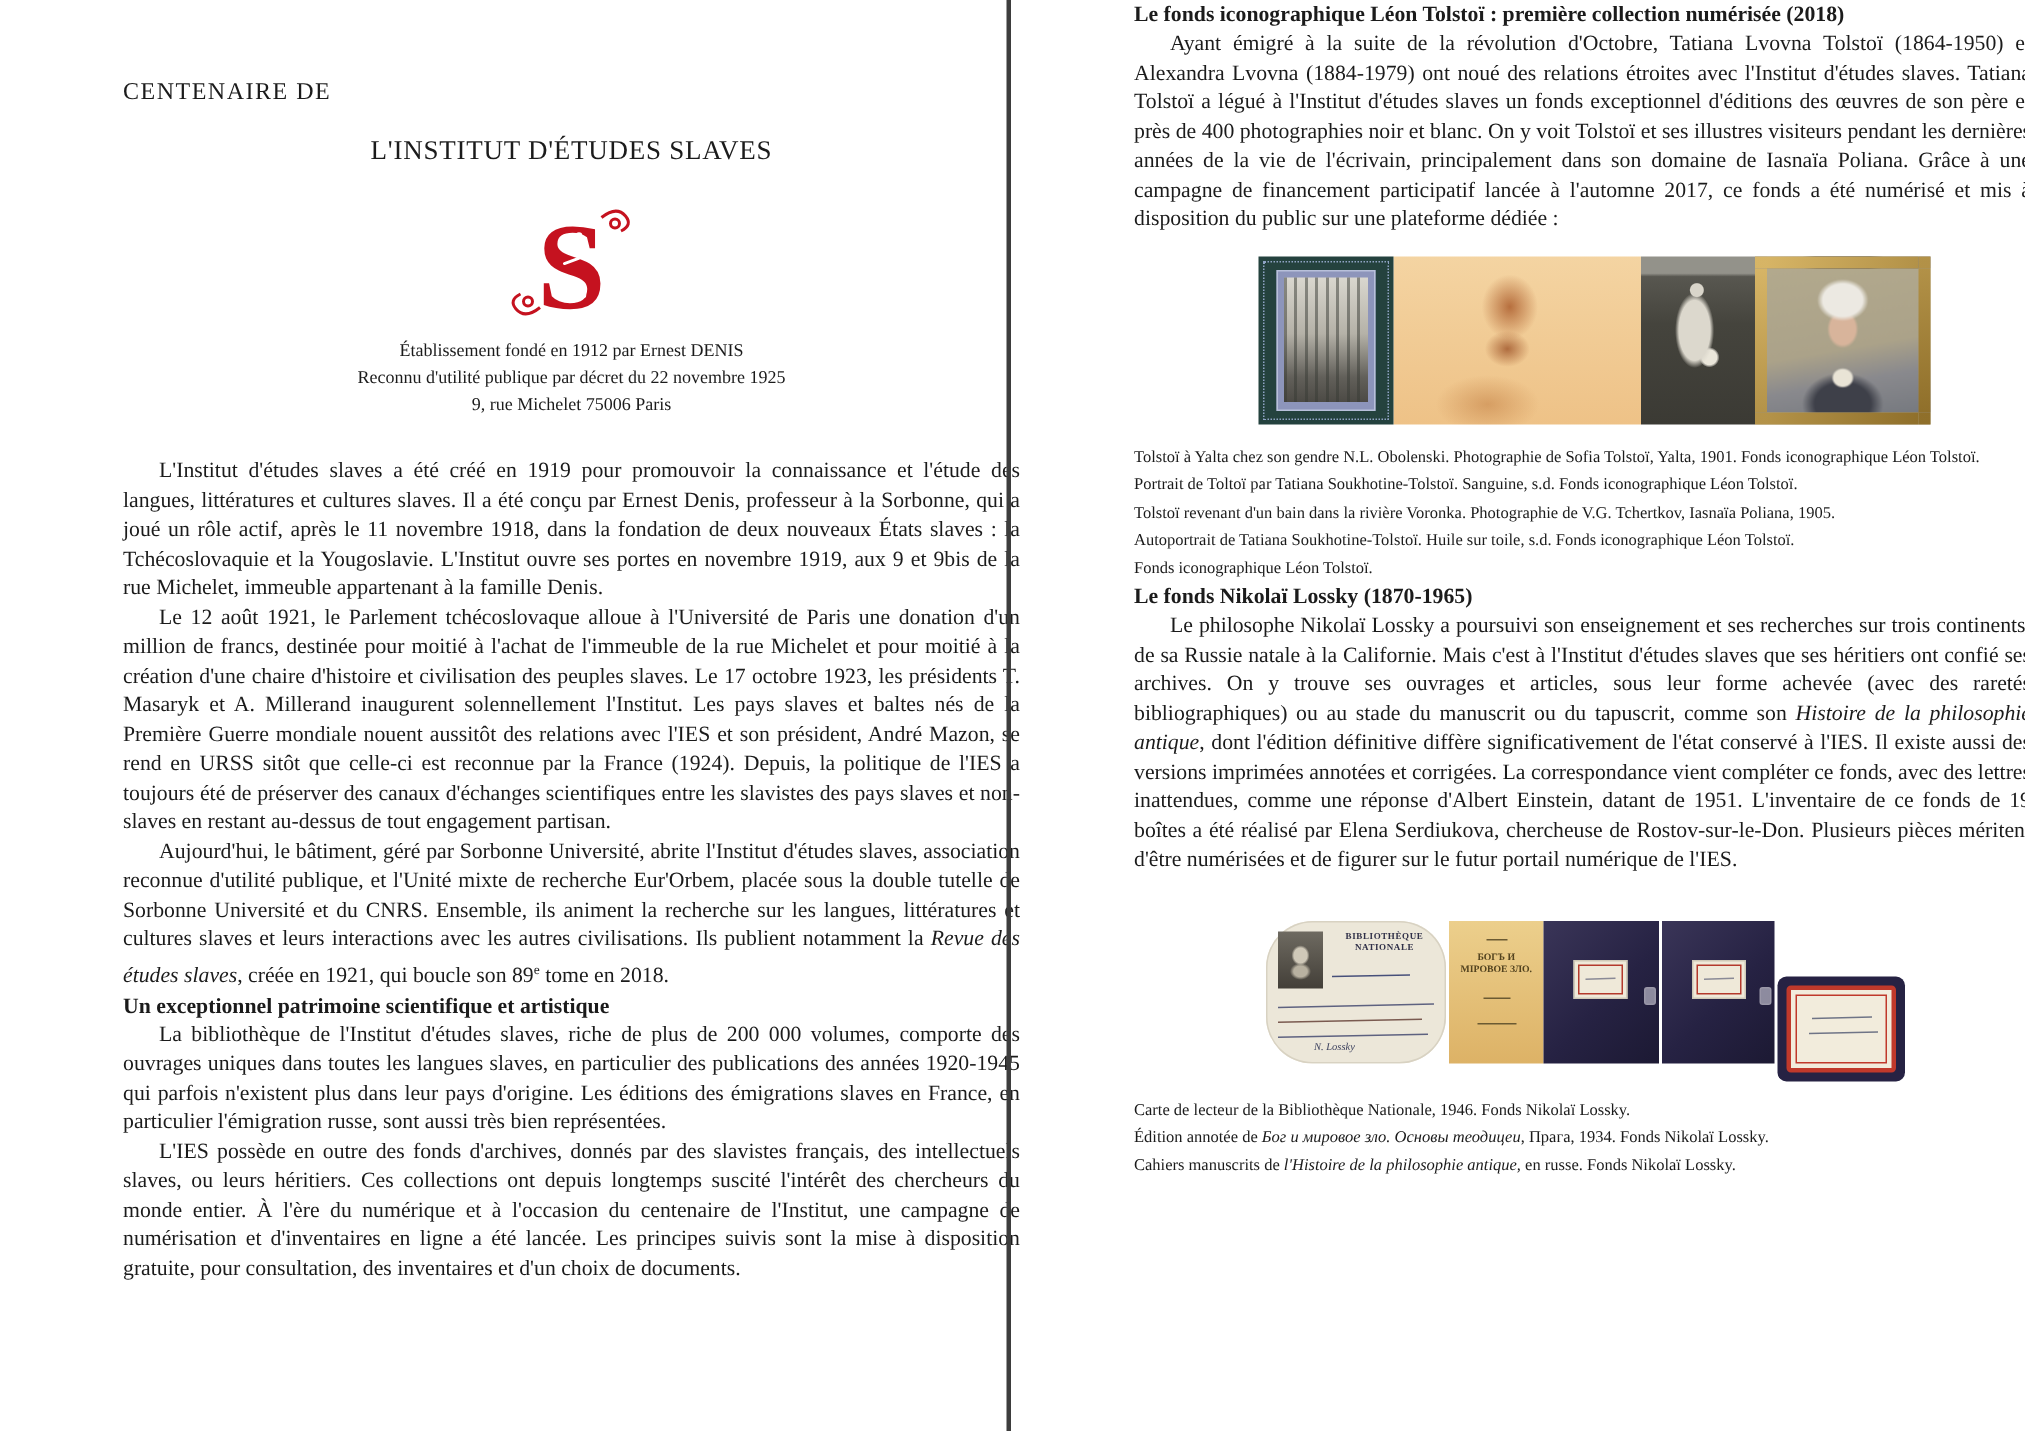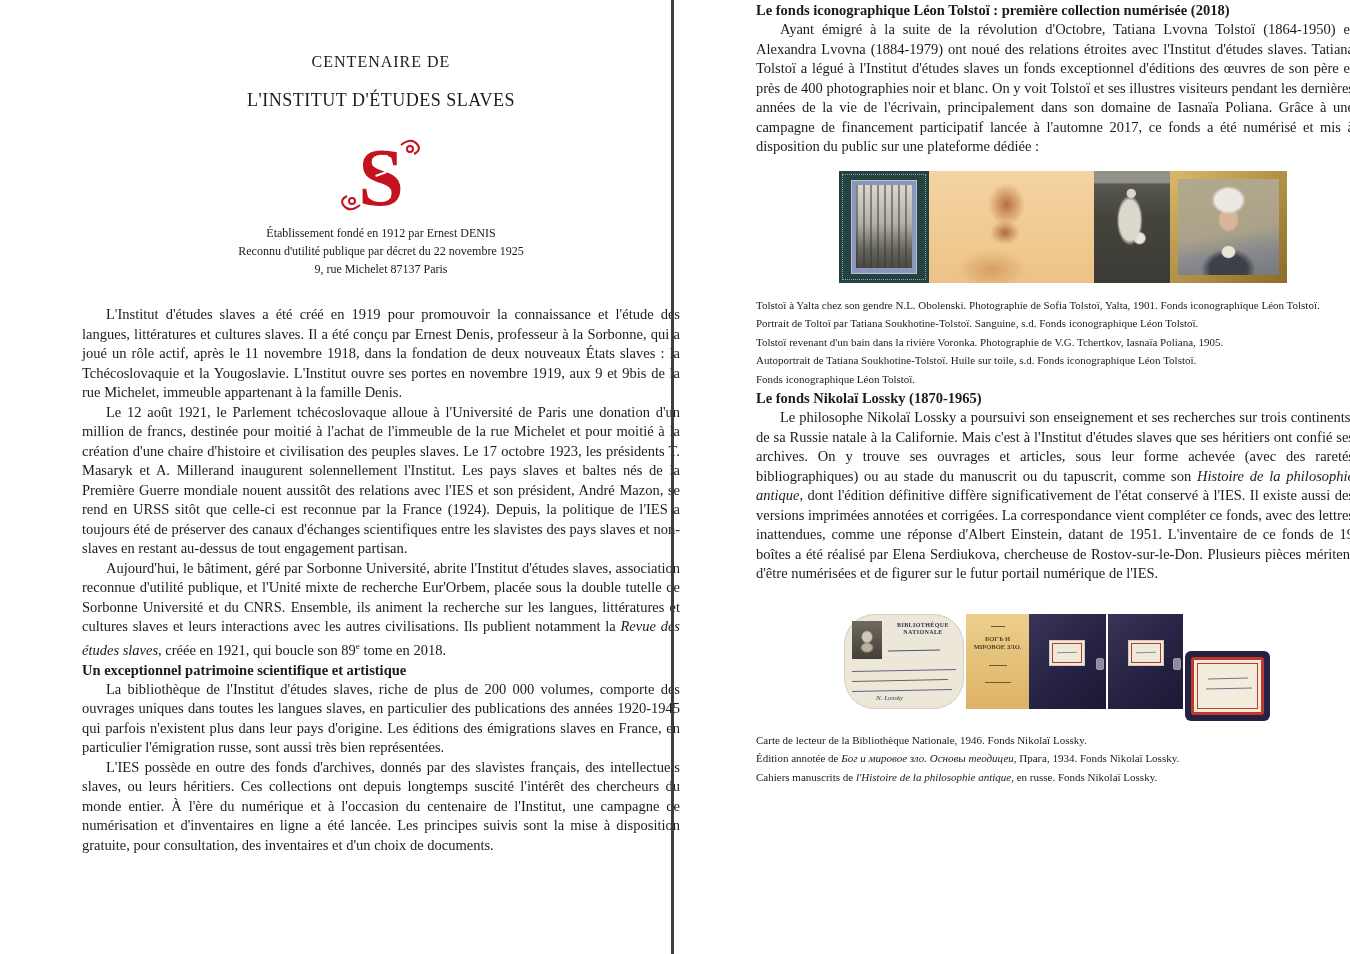--- a/index.html
+++ b/index.html
@@ -3,21 +3,21 @@
 <meta charset="utf-8">
 <style>
   html,body { margin:0; padding:0; background:#ffffff; }
   .spread { position:relative; width:1350px; height:954px; background:#ffffff; overflow:hidden;
             font-family:"Liberation Serif","DejaVu Serif",serif; color:#1b1b1b; }
   .page { position:absolute; top:0; height:954px; box-sizing:border-box;margin-left:44px; }
   .page.left  { left:0;   width:672px; padding:0 36px 0 38px; }
   .page.right { left:675px; width:675px; padding:0 40px 0 37px; }
   .divider { position:absolute; left:671px; top:0; width:3px; height:954px; background:#3d3d3d; }
 
-  .t1 { margin-top:53px; text-align:center; font-size:16px; letter-spacing:1px; }
+  .t1 { margin-top:53px; text-align:left; font-size:16px; letter-spacing:1px; }
   .t2 { margin-top:19px; text-align:center; font-size:18px; letter-spacing:.5px; }
   .orn { margin-top:24px; height:80px; text-align:center; }
   .sub { margin-top:9px; text-align:center; font-size:12px; line-height:18px; }
 
   .body { margin:0; font-size:14.5px; line-height:19.5px; text-align:justify; }
   .ind  { text-indent:24px; }
   .p-first { margin-top:27px; }
   h2.head { margin:0; font-size:14.5px; line-height:20px; font-weight:bold; }
   .sect { margin-top:22px; }
   .head-tolstoi { margin-top:50px; }
@@ -129,21 +129,21 @@
           <circle cx="42" cy="55" r="2.2"></circle>
           <circle cx="50" cy="62" r="1.8"></circle>
           <rect x="36" y="38" width="12" height="2" rx="1" transform="rotate(-20 42 39)"></rect>
         </g>
       </svg>
     </div>
 
     <div class="sub">
       <div>Établissement fondé en 1912 par Ernest DENIS</div>
       <div>Reconnu d'utilité publique par décret du 22 novembre 1925</div>
-      <div>9, rue Michelet 87137 Paris</div>
+      <div>9, rue Michelet 75006 Paris</div>
     </div>
 
     <p class="body ind p-first">L'Institut d'études slaves a été créé en 1919 pour promouvoir la connaissance et l'étude des langues, littératures et cultures slaves. Il a été conçu par Ernest Denis, professeur à la Sorbonne, qui a joué un rôle actif, après le 11 novembre 1918, dans la fondation de deux nouveaux États slaves : la Tchécoslovaquie et la Yougoslavie. L'Institut ouvre ses portes en novembre 1919, aux 9 et 9bis de la rue Michelet, immeuble appartenant à la famille Denis.</p>
     <p class="body ind">Le 12 août 1921, le Parlement tchécoslovaque alloue à l'Université de Paris une donation d'un million de francs, destinée pour moitié à l'achat de l'immeuble de la rue Michelet et pour moitié à la création d'une chaire d'histoire et civilisation des peuples slaves. Le 17 octobre 1923, les présidents T. Masaryk et A. Millerand inaugurent solennellement l'Institut. Les pays slaves et baltes nés de la Première Guerre mondiale nouent aussitôt des relations avec l'IES et son président, André Mazon, se rend en URSS sitôt que celle-ci est reconnue par la France (1924). Depuis, la politique de l'IES a toujours été de préserver des canaux d'échanges scientifiques entre les slavistes des pays slaves et non-slaves en restant au-dessus de tout engagement partisan.</p>
     <p class="body ind"><span>Aujourd'hui, le bâtiment, géré par Sorbonne Université, abrite l'Institut d'études slaves, association reconnue d'utilité publique, et l'Unité mixte de recherche Eur'Orbem, placée sous la double tutelle de Sorbonne Université et du CNRS. Ensemble, ils animent la recherche sur les langues, littératures et cultures slaves et leurs interactions avec les autres civilisations. Ils publient notamment la </span><i>Revue des études slaves</i><span>, créée en 1921, qui boucle son 89</span><sup>e</sup><span> tome en 2018.</span></p>
 
     <h2 class="head sect">Un exceptionnel patrimoine scientifique et artistique</h2>
     <p class="body ind">La bibliothèque de l'Institut d'études slaves, riche de plus de 200 000 volumes, comporte des ouvrages uniques dans toutes les langues slaves, en particulier des publications des années 1920-1945 qui parfois n'existent plus dans leur pays d'origine. Les éditions des émigrations slaves en France, en particulier l'émigration russe, sont aussi très bien représentées.</p>
     <p class="body ind">L'IES possède en outre des fonds d'archives, donnés par des slavistes français, des intellectuels slaves, ou leurs héritiers. Ces collections ont depuis longtemps suscité l'intérêt des chercheurs du monde entier. À l'ère du numérique et à l'occasion du centenaire de l'Institut, une campagne de numérisation et d'inventaires en ligne a été lancée. Les principes suivis sont la mise à disposition gratuite, pour consultation, des inventaires et d'un choix de documents.</p>
   </div>

